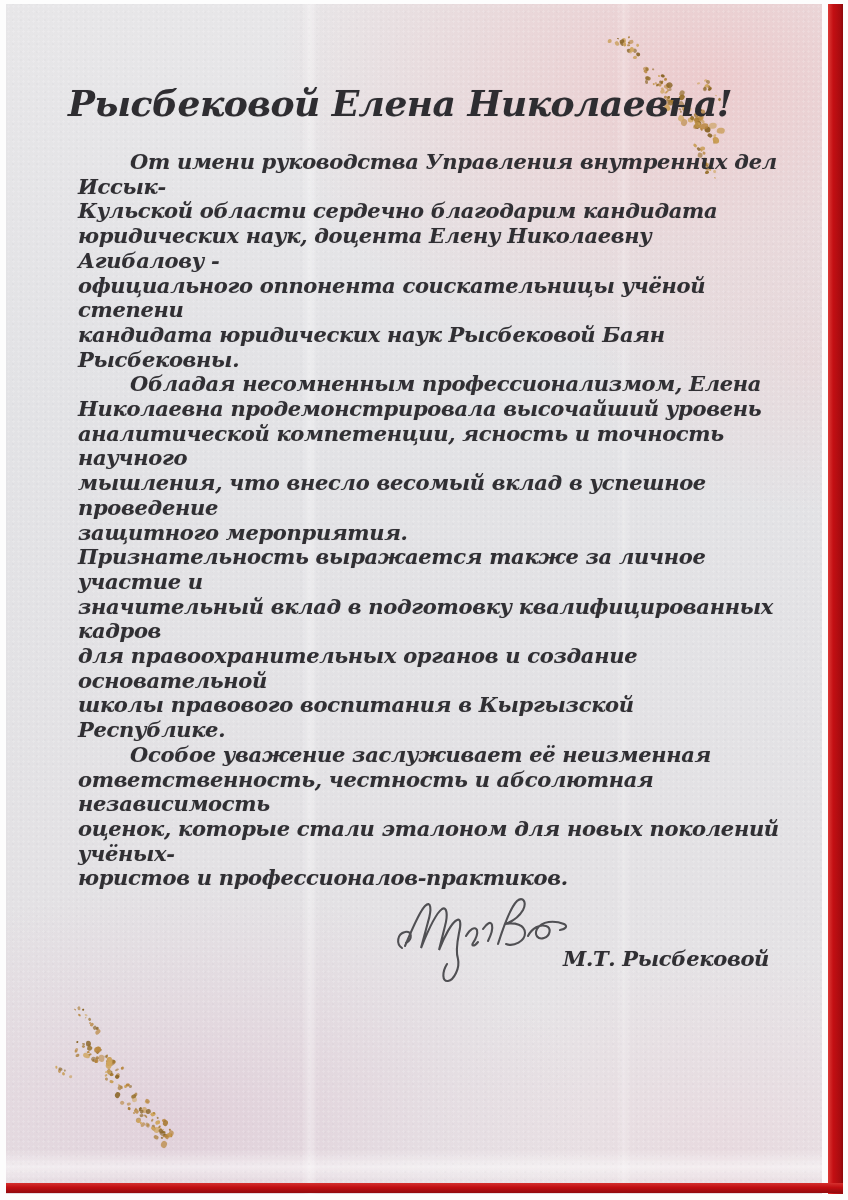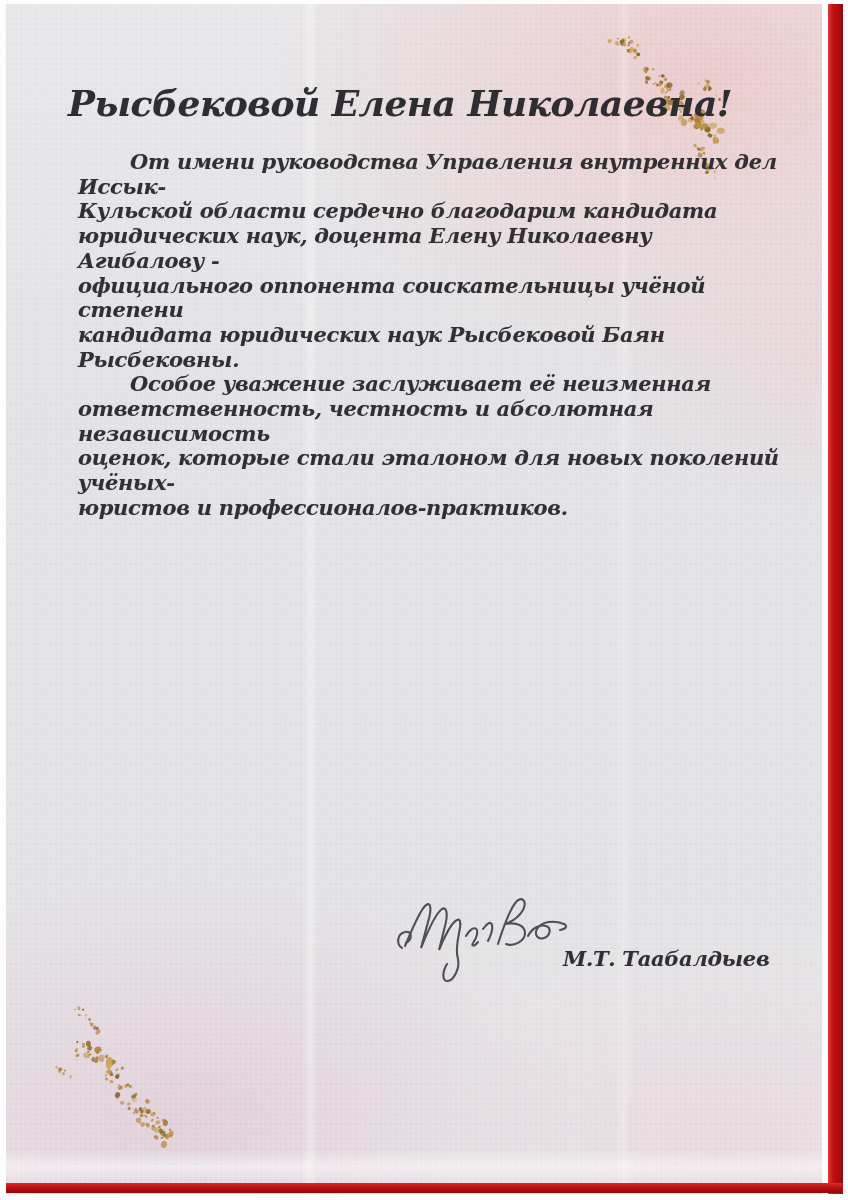--- a/index.html
+++ b/index.html
@@ -321,20 +321,29 @@
   <div class="stripe-bottom"></div>
 
   <div class="title">Рысбековой Елена Николаевна!</div>
 
   <div class="body-text">
     <p class="para indent">От имени руководства Управления внутренних дел Иссык-
 Кульской области сердечно благодарим кандидата
 юридических наук, доцента Елену Николаевну Агибалову -
 официального оппонента соискательницы учёной степени
 кандидата юридических наук Рысбековой Баян Рысбековны.</p>
+    <p class="para indent">Обладая несомненным профессионализмом, Елена
+Николаевна продемонстрировала высочайший уровень
+аналитической компетенции, ясность и точность научного
+мышления, что внесло весомый вклад в успешное проведение
+защитного мероприятия.</p>
+    <p class="para">Признательность выражается также за личное участие и
+значительный вклад в подготовку квалифицированных кадров
+для правоохранительных органов и создание основательной
+школы правового воспитания в Кыргызской Республике.</p>
     <p class="para indent">Особое уважение заслуживает её неизменная
 ответственность, честность и абсолютная независимость
 оценок, которые стали эталоном для новых поколений учёных-
 юристов и профессионалов-практиков.</p>
   </div>
 
 
   <svg class="signature" viewBox="0 0 178 106">
     <g fill="none" stroke="#3c3c40" stroke-width="2.1" stroke-linecap="round" opacity="0.88">
       <path d="M 8 64 C 2 60, 3 50, 11 48 C 18 46, 19 55, 12 59"></path>
@@ -344,15 +353,15 @@
                C 63 59, 62 69, 64 75 C 66 84, 60 96, 54 97 C 48 98, 48 88, 53 80"></path>
       <path d="M 72 52 C 76 45, 81 42, 83 46 C 84 50, 81 56, 79 59 C 77 62, 80 63, 84 58"></path>
       <path d="M 89 45 C 93 39, 97 37, 98 41 C 99 45, 96 53, 94 57"></path>
       <path d="M 104 60 C 110 41, 117 23, 123 17 C 129 12, 133 18, 129 26
                C 125 33, 117 38, 111 40 C 121 38, 131 41, 131 49 C 131 57, 120 63, 112 60"></path>
       <path d="M 134 52 C 138 44, 146 40, 152 42 C 158 44, 156 52, 150 54
                C 144 56, 140 51, 143 45 C 148 37, 160 36, 170 40 C 174 42, 172 45, 166 46"></path>
     </g>
   </svg>
 
-  <div class="sig-name">М.Т. Таабалдыев</div>
+  <div class="sig-name">М.Т. Рысбековой</div>
 
 </div>
 
 </body></html>

